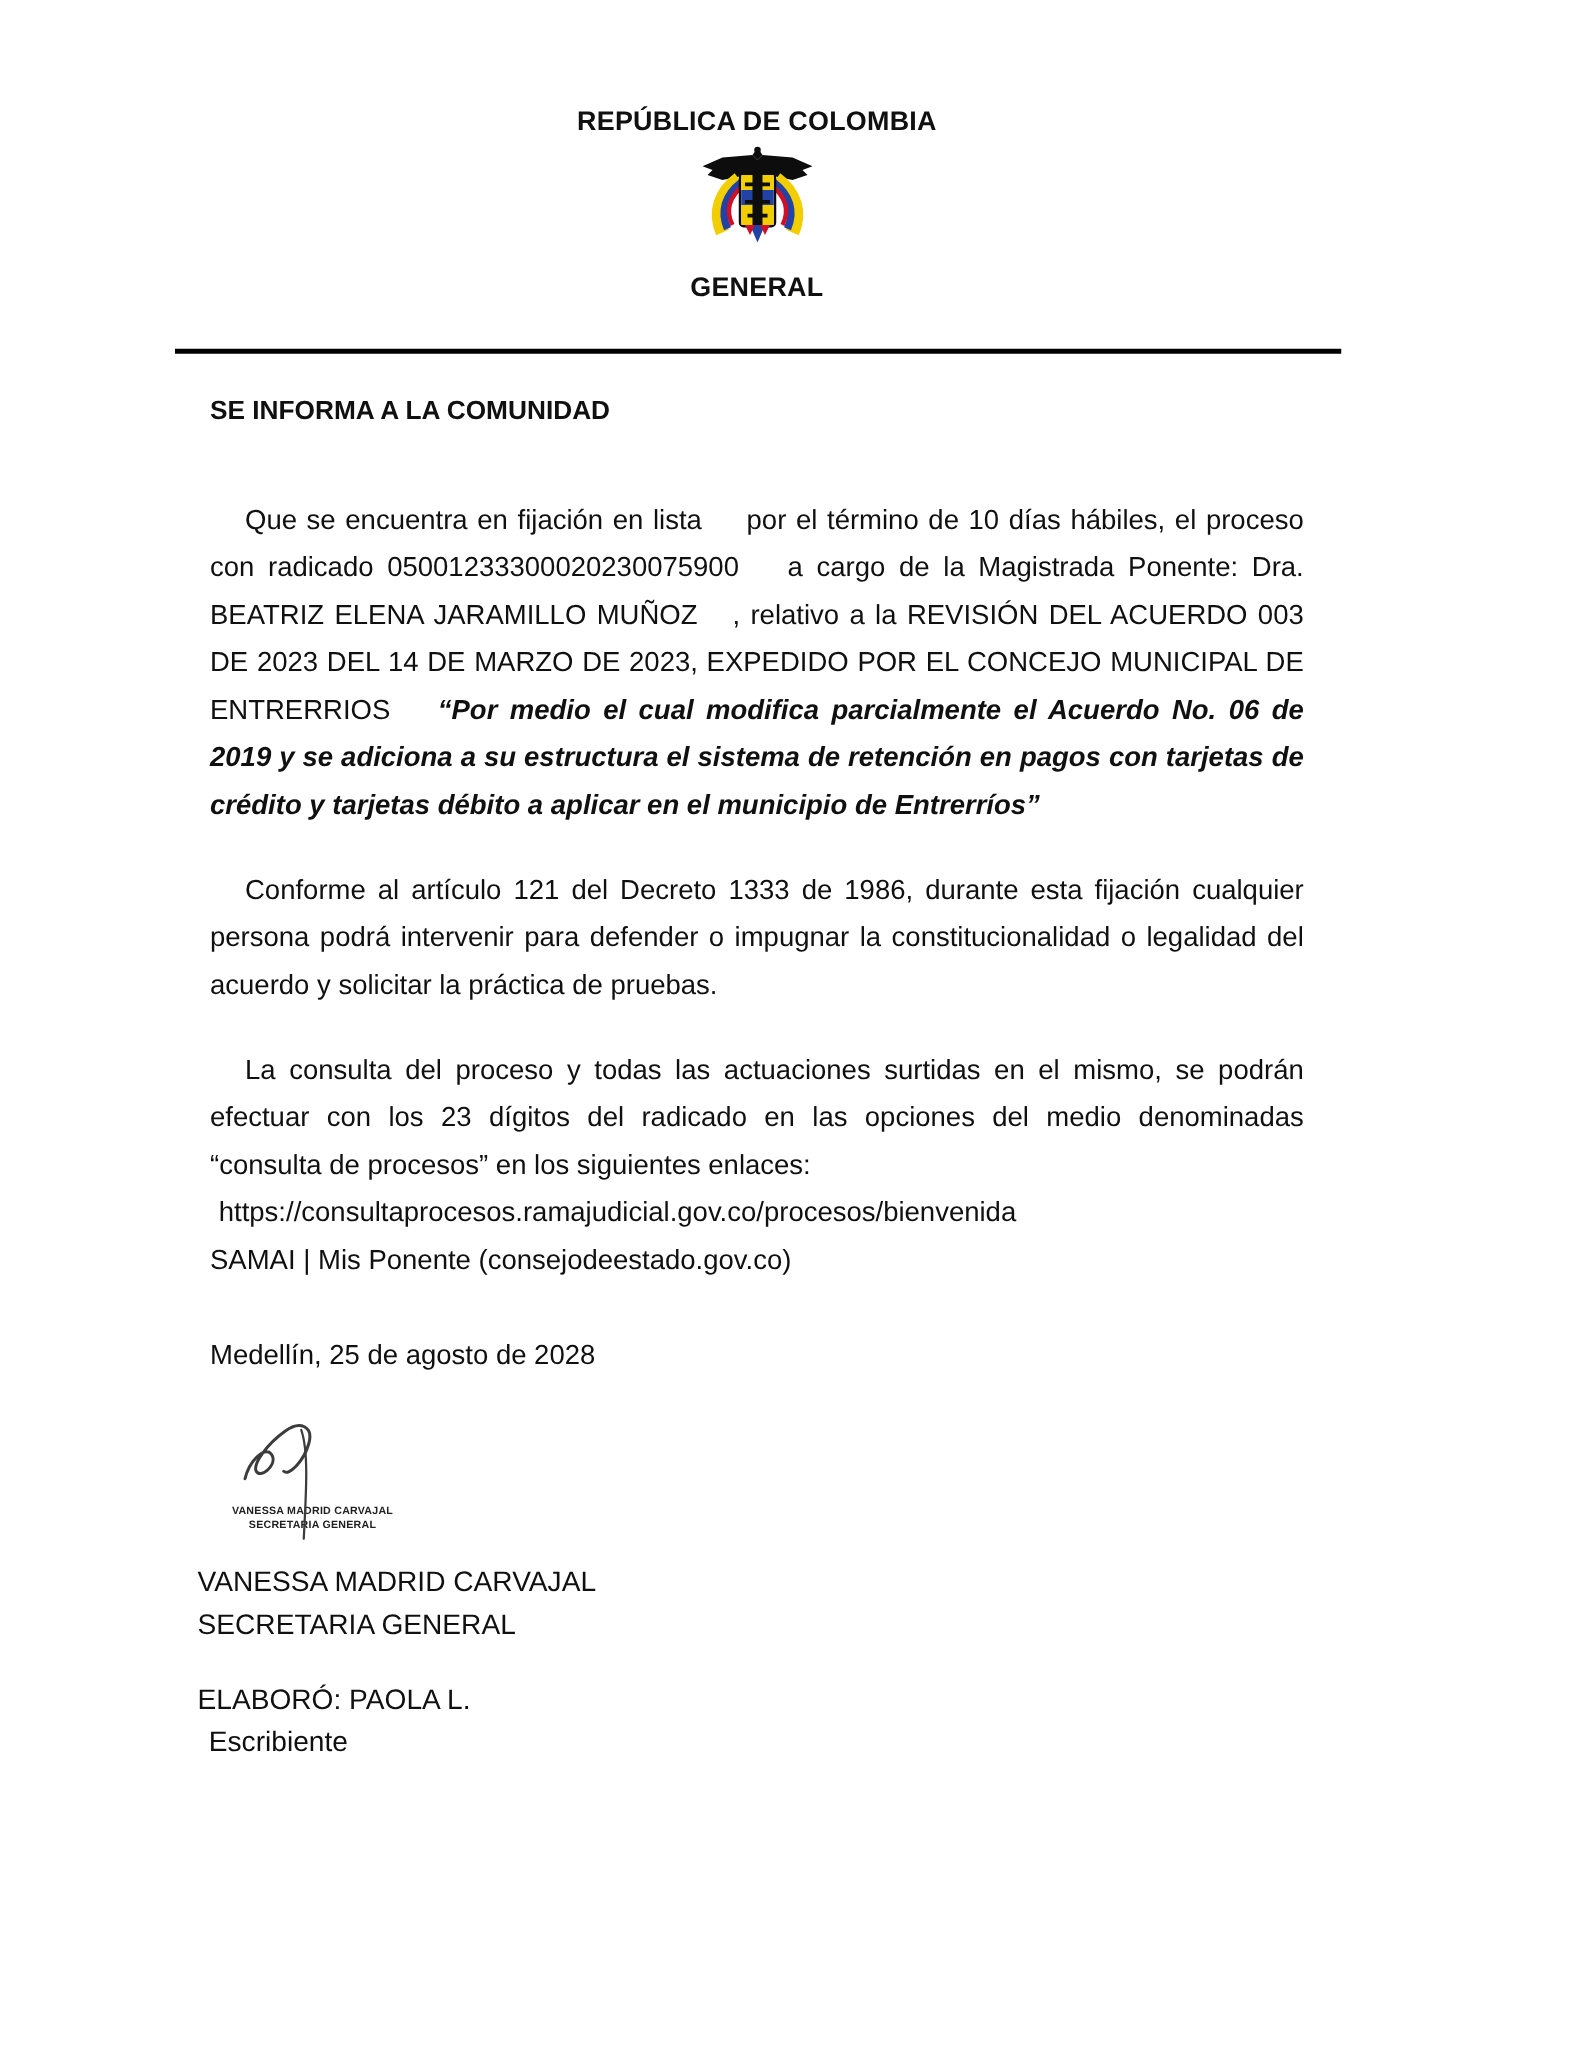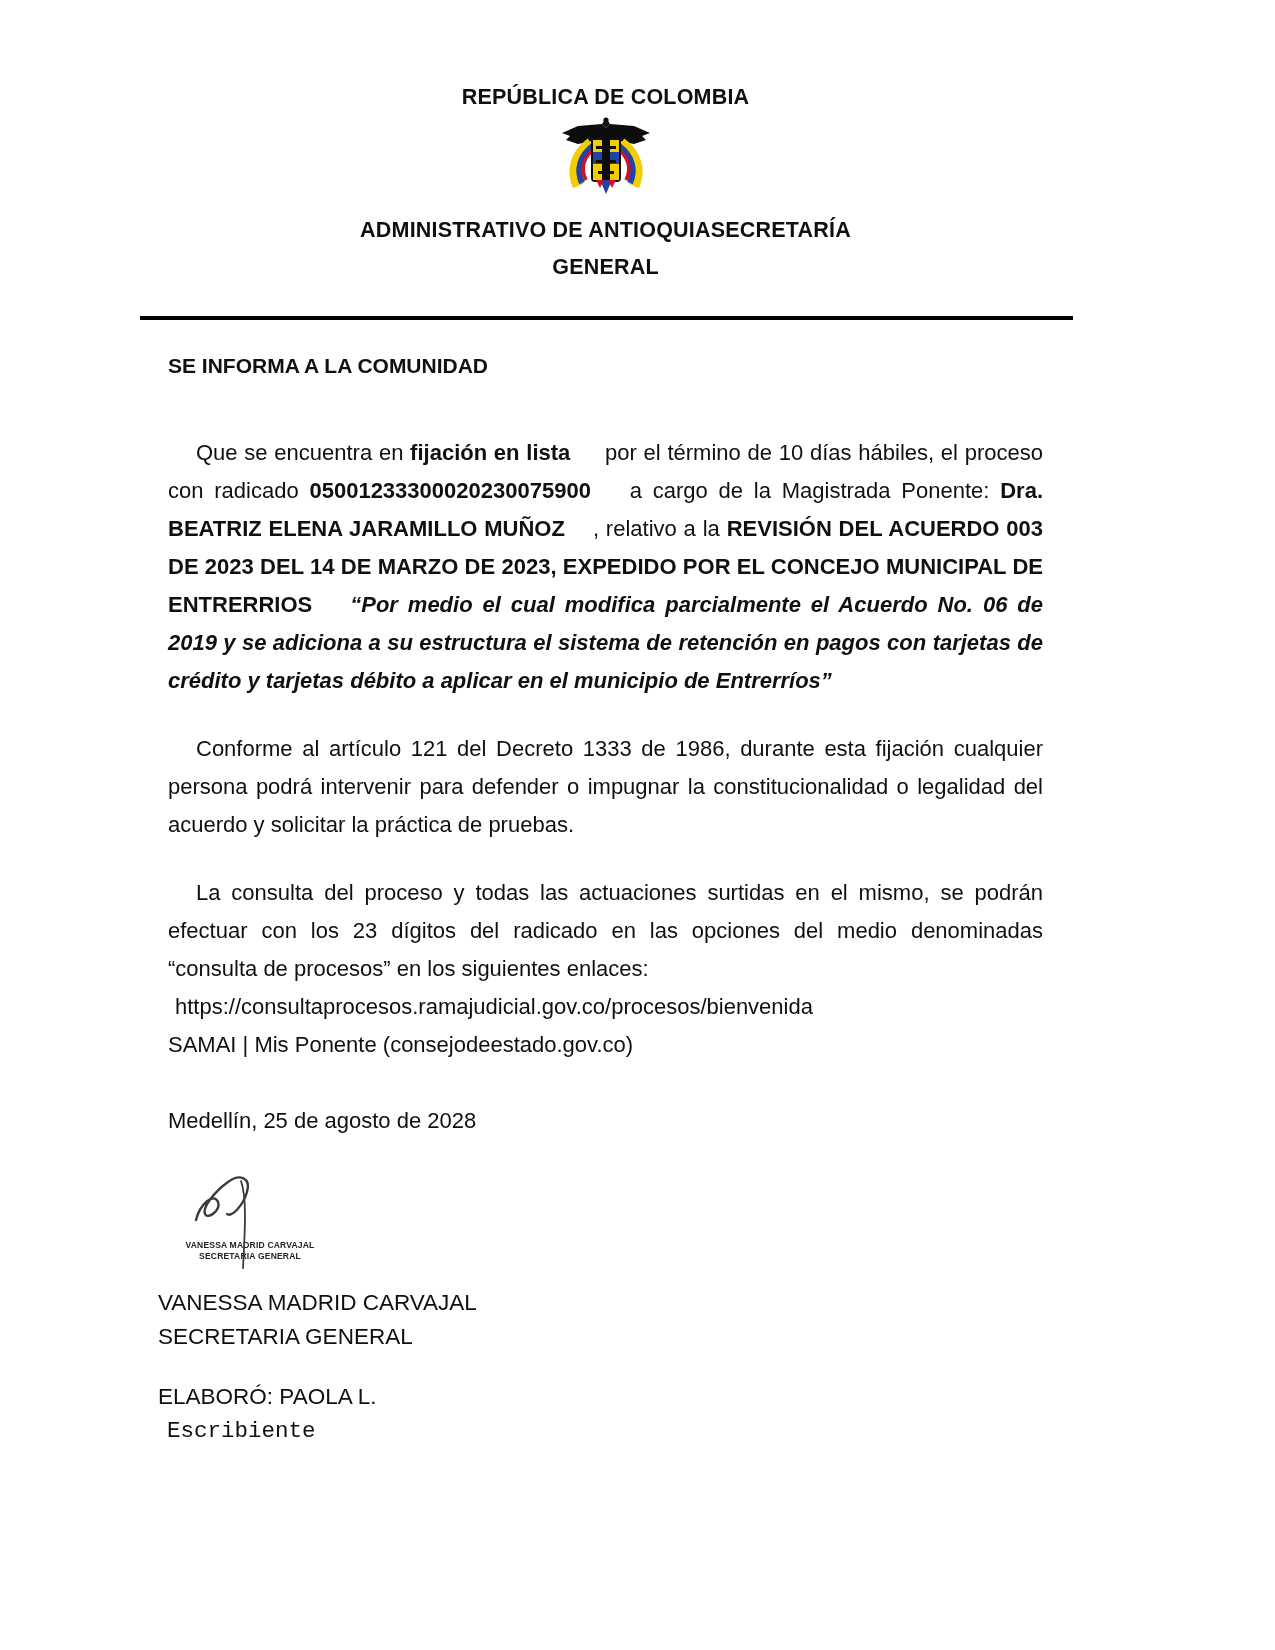--- a/index.html
+++ b/index.html
@@ -15,36 +15,36 @@
   .emblem-wrap{display:flex;justify-content:center;margin:6px 0 10px 0;}
   .inst{line-height:37px;}
   .rule{height:4px;background:#000;margin:30px -30px 0 -28px;}
   .notice-title{text-align:left;font-weight:bold;font-size:21px;margin-top:34px;}
 
   
   .body-text{font-size:22px;line-height:38px;}
   .para{text-align:justify;margin:0 0 30px 0;}
   .para-first{margin-top:56px;}
   .seg-normal{font-weight:normal;font-style:normal;margin-left:28px;}
-  .seg-bold{font-weight:bold;}
+  .seg-bold{font-weight:normal;}
   .seg-bold-italic{font-weight:bold;font-style:italic;}
   .link-line{line-height:38px;white-space:nowrap;}
   .link-line.indent{padding-left:7px;}
 
   .date-line{margin-top:38px;font-size:22px;line-height:38px;}
 
   
   .sig-block{position:relative;height:112px;margin-top:26px;width:260px;}
   .sig-svg{position:absolute;left:20px;top:2px;z-index:2;}
   .stamp{position:absolute;left:4px;top:74px;width:156px;text-align:center;
          font-size:8.5px;font-weight:bold;letter-spacing:.2px;line-height:11px;color:#222;z-index:1;}
 
   .name-block{margin-top:8px;font-size:22.5px;line-height:34px;margin-left:-10px;}
   .elab-block{margin-top:26px;font-size:22.5px;line-height:34px;margin-left:-10px;}
-  .elab-role{padding-left:9px;font-family:Liberation Mono, monospace;}
+  .elab-role{padding-left:9px;}
 </style>
 </head>
 <body>
 
 <div class="page">
 
   <div class="hdr-line">REPÚBLICA DE COLOMBIA</div>
 
   <div class="emblem-wrap">
     <svg class="emblem" width="96" height="86" viewBox="0 0 96 86" aria-hidden="true">
@@ -71,21 +71,20 @@
         <rect x="38" y="44" width="20" height="3" fill="#0d0d0d"></rect>
         <rect x="40" y="55" width="16" height="3" fill="#0d0d0d"></rect>
       </g>
 
       <polygon points="42,64 48,78 54,64" fill="#2342A5"></polygon>
       <polygon points="38,64 42,72 46,64" fill="#CE1126"></polygon>
       <polygon points="50,64 54,72 58,64" fill="#CE1126"></polygon>
     </svg>
   </div>
 
-  <div class="hdr-line inst">ADMINISTRATIVO DE ANTIOQUIASECRETARÍA</div>
   <div class="hdr-line inst">GENERAL</div>
 
   <div class="rule"></div>
 
   <div class="notice-title">SE INFORMA A LA COMUNIDAD</div>
 
   <div class="body-text">
     <p class="para para-first"><span class="seg-normal">Que se encuentra en </span><span class="seg-bold">fijación en lista</span><span class="seg-normal"> por el término de 10 días hábiles, el proceso con radicado </span><span class="seg-bold">05001233300020230075900</span><span class="seg-normal"> a cargo de la Magistrada Ponente: </span><span class="seg-bold">Dra. BEATRIZ ELENA JARAMILLO MUÑOZ</span><span class="seg-normal">, relativo a la </span><span class="seg-bold">REVISIÓN DEL ACUERDO 003 DE 2023 DEL 14 DE MARZO DE 2023, EXPEDIDO POR EL CONCEJO MUNICIPAL DE ENTRERRIOS</span><span class="seg-normal"> </span><span class="seg-bold-italic">“Por medio el cual modifica parcialmente el Acuerdo No. 06 de 2019 y se adiciona a su estructura el sistema de retención en pagos con tarjetas de crédito y tarjetas débito a aplicar en el municipio de Entrerríos”</span></p>
     <p class="para"><span class="seg-normal">Conforme al artículo 121 del Decreto 1333 de 1986, durante esta fijación cualquier persona podrá intervenir para defender o impugnar la constitucionalidad o legalidad del acuerdo y solicitar la práctica de pruebas.</span></p>
     <p class="para" style="margin-bottom:0;"><span class="seg-normal">La consulta del proceso y todas las actuaciones surtidas en el mismo, se podrán efectuar con los 23 dígitos del radicado en las opciones del medio denominadas “consulta de procesos” en los siguientes enlaces:</span></p>

